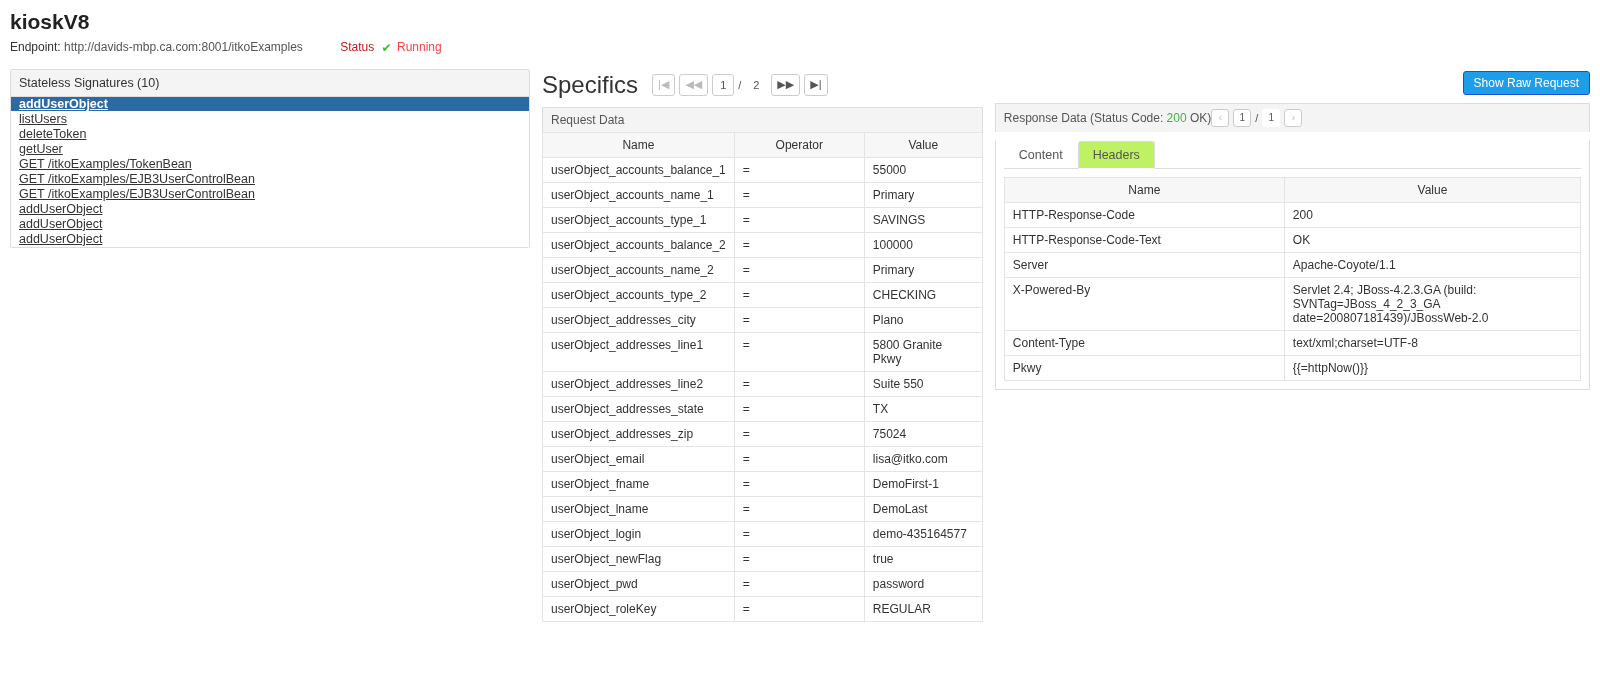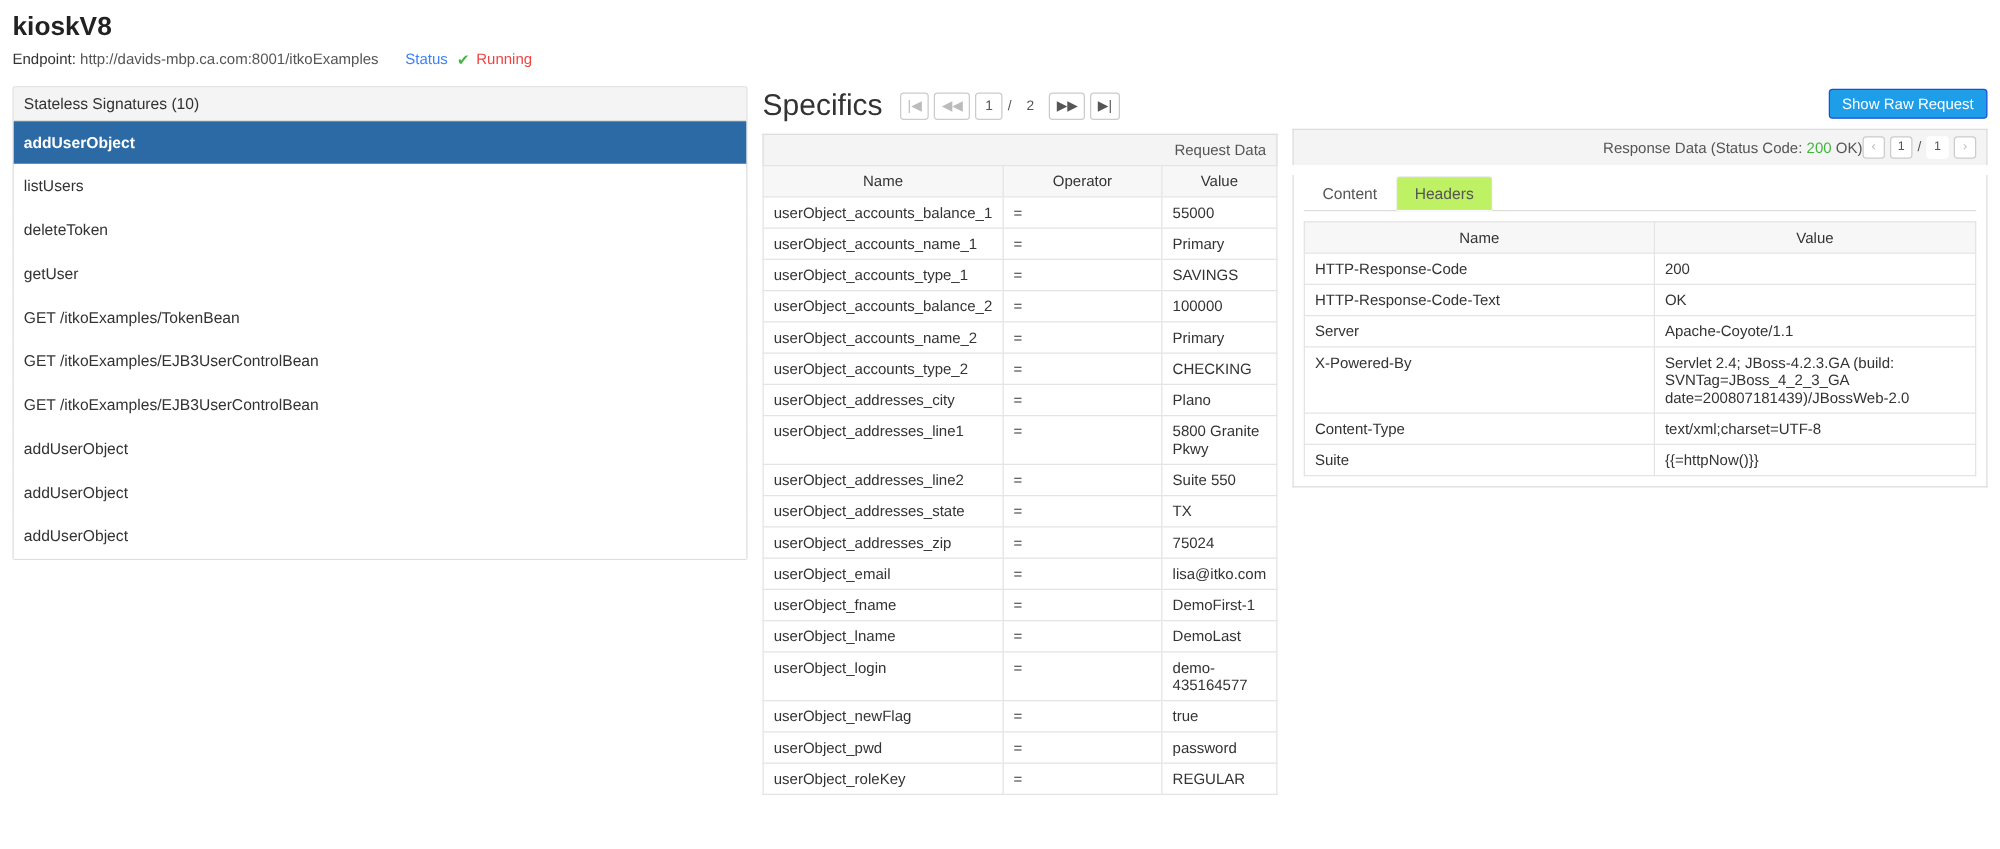--- a/index.html
+++ b/index.html
@@ -18,51 +18,52 @@
     font-weight: 700;
     margin: 2px 0 6px 0;
     color: #222;
   }
   .meta-line {
     font-size: 12px;
     color: #555;
     margin-bottom: 14px;
   }
   .meta-line .lbl { color:#333; }
-  .meta-line .status-lbl { margin-left: 18px; color:#3b82f6; }
+  .meta-line .status-lbl { margin-left: 34px; color:#b91c1c; }
   .meta-line .status-val { color:#ef4444; }
   .meta-line .check-icon { display:inline-block; color:#3eb73e; margin-left:4px; margin-right:2px; vertical-align:middle; }
 
   .columns {
     display: flex;
     gap: 12px;
     align-items: flex-start;
   }
-  .col-left { width: 588px; flex: none; }
+  .col-left { width: 520px; flex: none; }
   .col-mid  { flex: 1 1 0; min-width: 0; }
   .col-right{ flex: 1.35 1 0; min-width: 0; }
 
   .panel {
     border: 1px solid #ddd;
     border-radius: 2px;
   }
   .panel-header {
     background: #f4f4f4;
     border-bottom: 1px solid #ddd;
     padding: 6px 8px;
     font-size: 12.5px;
     color: #333;
   }
   .sig-list { }
   .sig-item {
-    padding: 10px 8px;
+    padding: 0 8px;
     font-size: 12.5px;
     border-bottom: 1px solid #fff;
     cursor: pointer;
     color: #333;
+    text-decoration: underline;
   }
   .sig-item.selected {
     background: #2b6cb0;
     background: #2b6aa5;
     color: #fff;
     font-weight: 600;
   }
 
   
   .specifics-head {
@@ -109,21 +110,21 @@
 
   .sub-panel-header {
     background: #f4f4f4;
     border: 1px solid #ddd;
     border-bottom: none;
     padding: 5px 8px;
     font-size: 12px;
     color: #555;
     display:flex;
     align-items:center;
-    justify-content:flex-end;
+    justify-content:flex-start;
   }
   .status-code-ok { color:#3eb73e; }
 
   table.grid {
     width: 100%;
     border-collapse: collapse;
     font-size: 12px;
     border: 1px solid #ddd;
     padding-left: 44px;
   }
@@ -375,21 +376,21 @@
                 </tr>
                 <tr>
                   <td>X-Powered-By</td>
                   <td>Servlet 2.4; JBoss-4.2.3.GA (build: SVNTag=JBoss_4_2_3_GA date=200807181439)/JBossWeb-2.0</td>
                 </tr>
                 <tr>
                   <td>Content-Type</td>
                   <td>text/xml;charset=UTF-8</td>
                 </tr>
                 <tr>
-                  <td>Suite</td>
+                  <td>Pkwy</td>
                   <td>{{=httpNow()}}</td>
                 </tr>
               </tbody>
           </table>
         </div>
       </div>
     </div>
 
   </div>
 </div>

